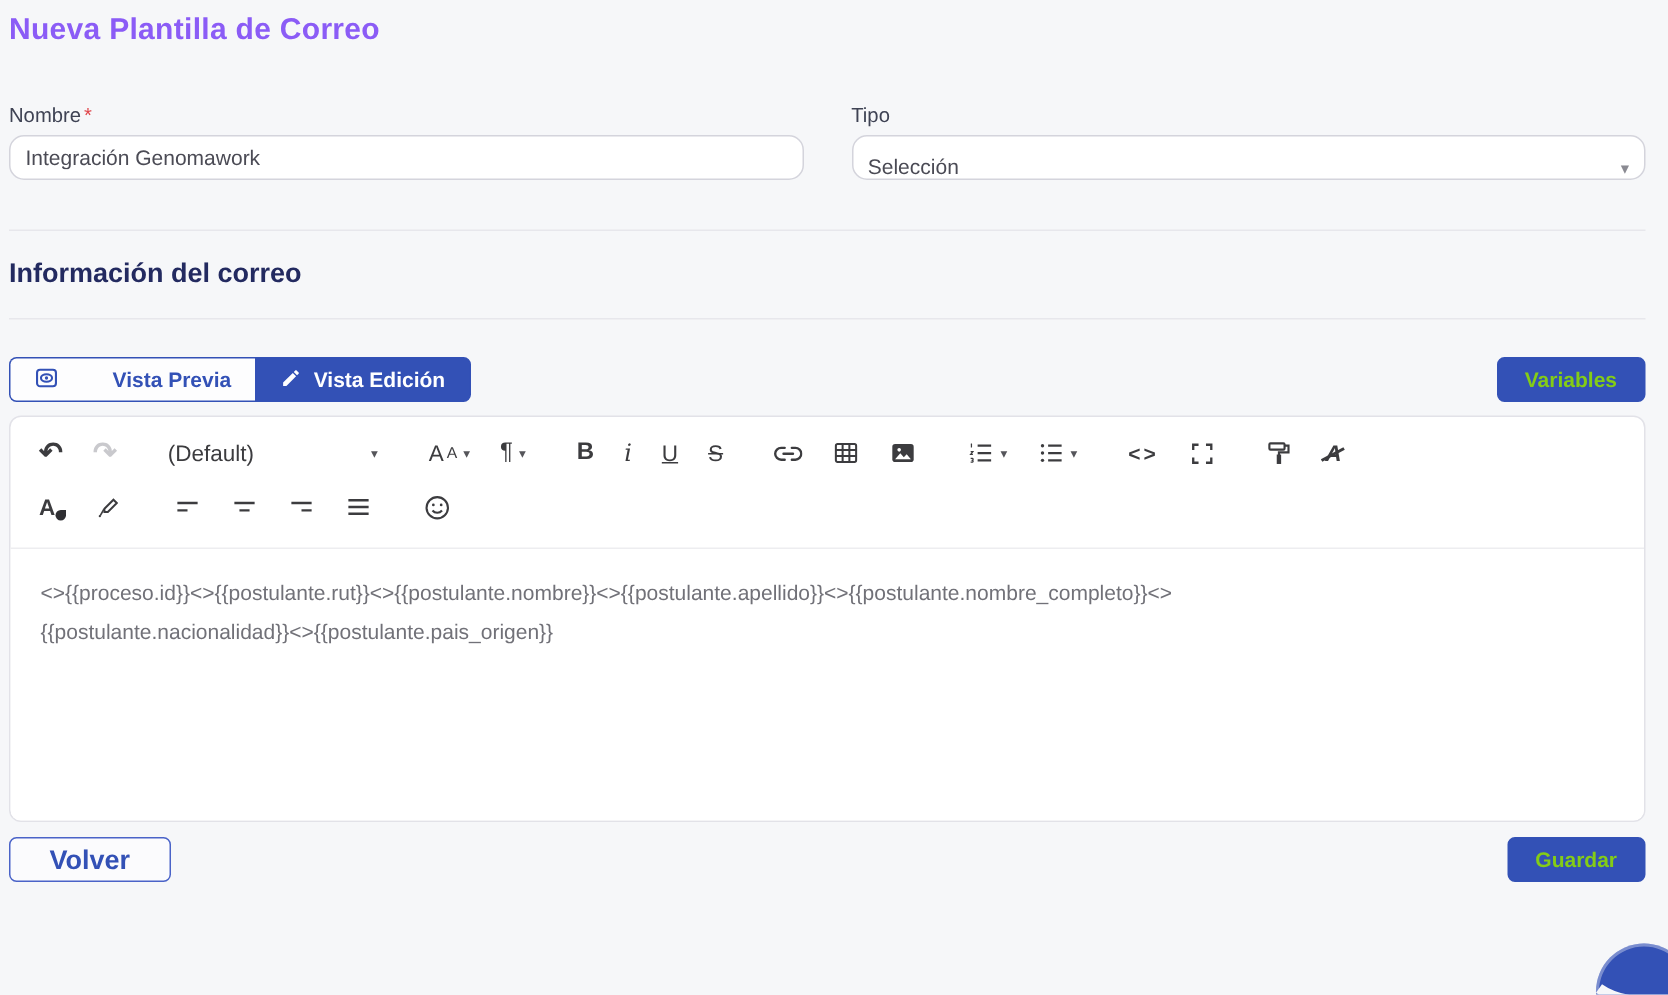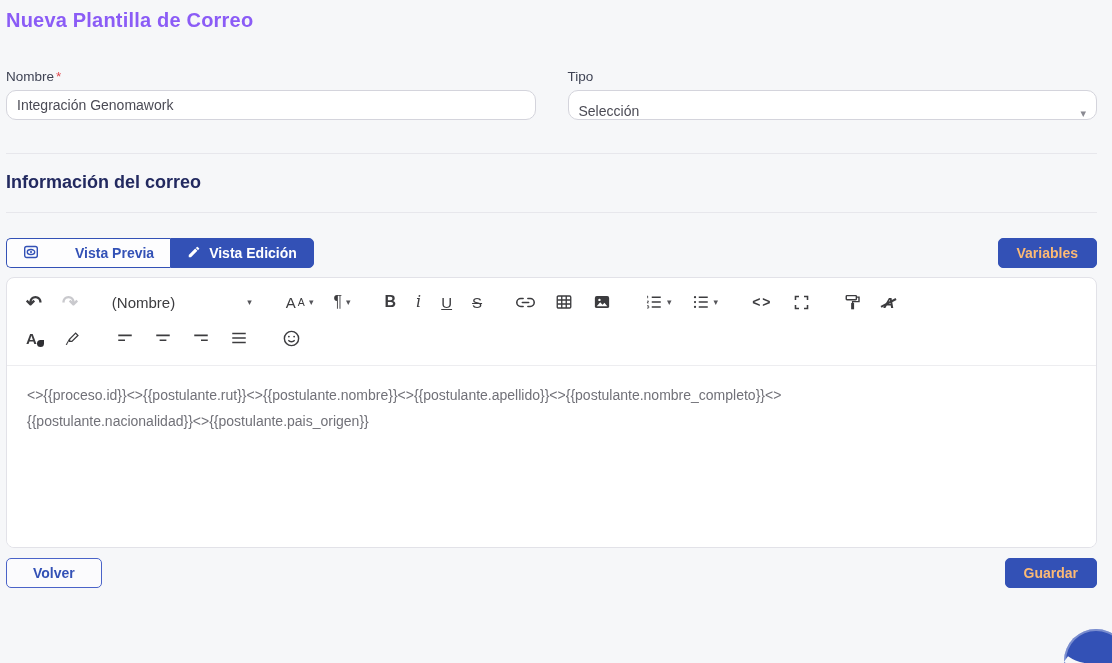--- a/index.html
+++ b/index.html
@@ -59,31 +59,31 @@
     border: 1px solid #3351b6; cursor: pointer;
     background: #fdfdfe; color: #3351b6;
     font-family: "Liberation Sans", sans-serif;
   }
   .tab.first { border-radius: 5px 0 0 5px; border-right: none; gap: 36px; }
   .tab.active {
     background: #3351b6; color: #fff; border-radius: 0 5px 5px 0;
   }
   .btn-primary {
     height: 30px; padding: 0 18px;
-    background: #3351b6; color: #fdba74;
+    background: #3351b6; color: #84cc16;
     border: 1px solid #3351b6; border-radius: 5px;
     font-size: 14px; font-weight: 700; cursor: pointer;
     font-family: "Liberation Sans", sans-serif;
     margin-left: 47px;
   }
   .btn-outline {
     height: 30px; padding: 0 26px;
     background: #fbfbfd; color: #3351b6;
     border: 1px solid #4a63c8; border-radius: 5px;
-    font-size: 14px; font-weight: 700; cursor: pointer;
+    font-size: 18px; font-weight: 700; cursor: pointer;
     font-family: "Liberation Sans", sans-serif;
   }
 
   
   .editor {
     margin-top: 9px; height: 271px;
     background: #fff;
     border: 1px solid #e2e2e8; border-radius: 8px;
     display: flex; flex-direction: column;
     overflow: hidden;
@@ -207,21 +207,21 @@
           <button class="tb">
               <span class="glyph-undo">↶</span>
             </button>
           <button class="tb">
               <span class="glyph-redo">↷</span>
             </button>
         </div>
 
         <div class="tb-group">
           <button class="tb font-select">
-            <span>(Nombre)</span>
+            <span>(Default)</span>
             <span class="tb-caret">▾</span>
           </button>
         </div>
 
         <div class="tb-group">
           <button class="tb">
             <span class="size-big">A</span>
               <span class="size-small">A</span>
             <span class="tb-caret">▾</span>
           </button>

